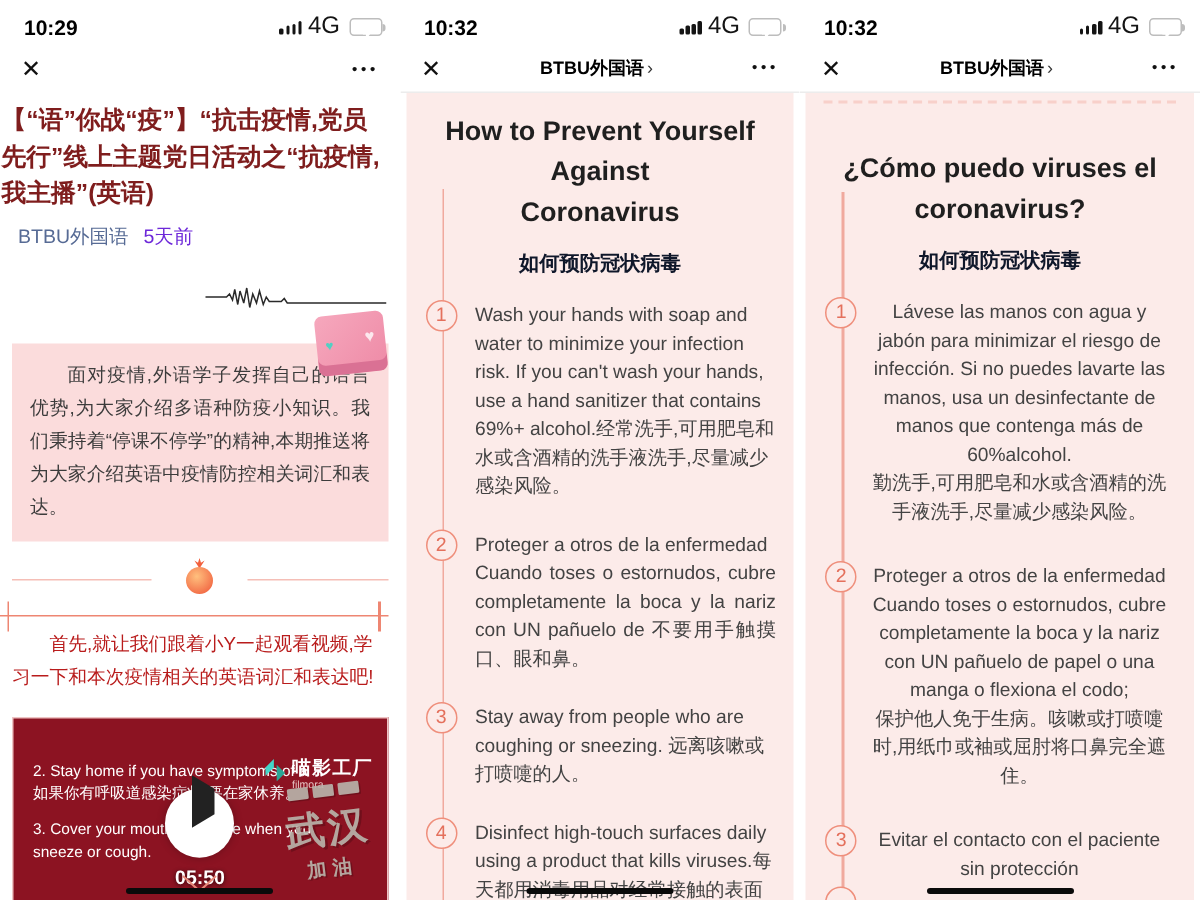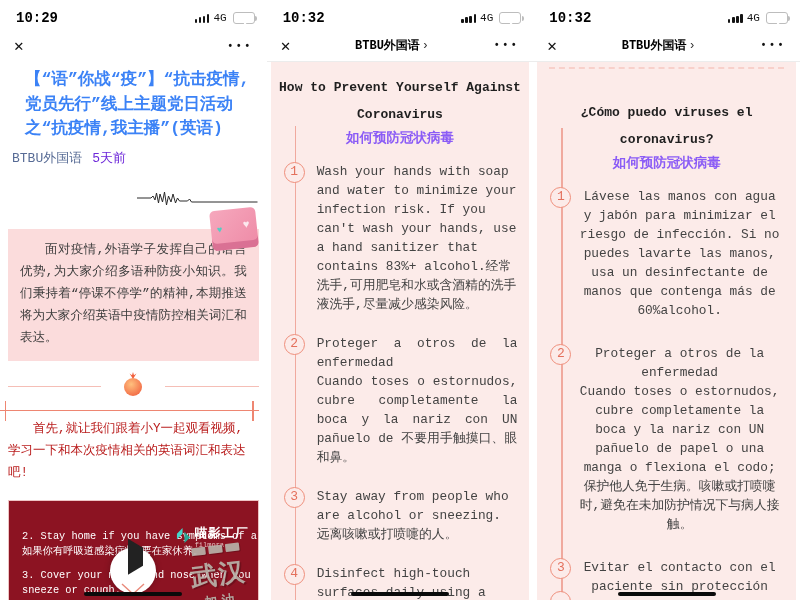--- a/index.html
+++ b/index.html
@@ -1,44 +1,44 @@
 <!DOCTYPE html>
 <html><head>
 <meta charset="utf-8">
 <style>
   * { margin:0; padding:0; box-sizing:border-box; }
   html,body { width:800px; height:600px; background:#fff; font-family:"Liberation Sans", sans-serif; overflow:hidden; }
-  .stage { display:flex; width:800px; height:600px;font-family:Liberation Mono, monospace; }
+  .stage { display:flex; width:800px; height:600px; }
   .phone { position:relative; width:266.67px; height:600px; background:#fff; overflow:hidden; flex:0 0 266.67px; }
 
   
   .statusbar { display:flex; justify-content:space-between; align-items:center; height:30px; padding:6px 12px 0 16px; }
   .time { font-size:14px; font-weight:bold; color:#000; }
   .status-right { display:flex; align-items:center; gap:4px; }
   .signal { display:flex; align-items:flex-end; gap:1.5px; height:10px; }
   .signal i { display:block; width:2.6px; background:#141414; border-radius:1px; }
   .signal i:nth-child(1){height:4px} .signal i:nth-child(2){height:5.7px}
   .signal i:nth-child(3){height:7.4px} .signal i:nth-child(4){height:9.2px}
-  .net { font-size:11px; color:#141414; }
+  .net { font-size:16px; color:#141414; }
   .battery { position:relative; width:22px; height:11.5px; border:1px solid #bdbdbd; border-radius:3px; padding:1.5px; margin-left:2px; }
   .battery .fill { width:100%; height:100%; background:#35c759; border-radius:1.5px; }
   .battery::after { content:""; position:absolute; right:-3.5px; top:3px; width:2px; height:4.5px; background:#bdbdbd; border-radius:0 2px 2px 0; }
   .bolt { position:absolute; left:6px; top:1px; }
 
   
   .navbar { display:flex; justify-content:space-between; align-items:center; height:32px; padding:0 14px; }
   .navbar.bordered { border-bottom:1px solid #ececec; }
   .close { font-size:16px; color:#111; cursor:pointer; }
   .nav-center { font-size:12px; color:#000; }
   .nav-center .t { font-weight:bold; }
   .nav-center .c { font-weight:normal; margin-left:2px; color:#333; }
   .more { font-size:10px; letter-spacing:2.5px; color:#111; font-weight:bold; cursor:pointer; }
 
   
-  .article-title { padding:6px 12px 0 12px; font-size:16.5px; font-weight:bold; color:#3b82f6; line-height:24.5px;margin-left:13px; }
+  .article-title { padding:6px 12px 0 1px; font-size:16.5px; font-weight:bold; color:#7f1d1d; line-height:24.5px; }
   .meta { display:flex; gap:10px; padding:7px 12px 0 12px; font-size:13px; align-items:baseline; }
   .author { color:#576b95; cursor:pointer; }
   .date { color:#6d28d9; }
   .squiggle { position:absolute; top:190px; right:4px; }
   .pinkbox { position:relative; margin:62px 8px 0 8px; background:#fbdcdc; padding:10px 12px 12px 12px; font-size:12.5px; line-height:22px; color:#3c3c3c; }
   .pinkbox p { text-indent:2em; text-align:justify; }
   .book { position:absolute; top:-20px; right:2px; width:46px; height:40px; background:linear-gradient(135deg,#f6a8bd,#ee8aa6); border-radius:5px; transform:rotate(-6deg); box-shadow:inset 0 -7px 0 #da7194; }
   .book .h1 { position:absolute; left:6px; bottom:9px; font-size:9px; color:#52cfc3; }
   .book .h2 { position:absolute; right:7px; top:6px; font-size:11px; color:#fce8ee; }
   .book-heart { position:absolute; top:6px; left:-13px; font-size:10px; color:#f29fb6; transform:rotate(-18deg); }
@@ -64,22 +64,22 @@
   .poster .blocks i { display:block; width:14px; height:8px; background:#b9b5ac; border-radius:1px; box-shadow:1px 1px 0 #6e0f1b; }
   .play { position:absolute; left:50%; top:50%; transform:translate(-50%,-57%); width:46px; height:46px; background:#fff; border-radius:50%; cursor:pointer; box-shadow:0 0 6px rgba(0,0,0,.25); }
   .play .tri { width:0; height:0; border-left:15px solid #222; border-top:9px solid transparent; border-bottom:9px solid transparent; margin:14px 0 0 18px; }
   .timestamp { position:absolute; left:50%; transform:translateX(-50%); top:98px; font-size:13px; font-weight:bold; text-shadow:0 1px 3px rgba(0,0,0,.7); }
   .homebar { position:absolute; bottom:4px; left:50%; transform:translateX(-50%); width:98px; height:4.5px; background:#0a0a0a; border-radius:3px; z-index:9; }
   .scroll-chevron { position:absolute; bottom:0; left:50%; transform:translateX(-50%); z-index:8; }
 
   
   .content-pink { position:absolute; top:62px; left:4px; right:4px; bottom:0; background:#fcebe9; overflow:hidden; }
   .dashed { margin:5px 12px 0 12px; border-top:2px dashed #f8d0ca; }
-  .mp-title { margin-top:12px; text-align:center; font-size:13px; font-weight:bold; color:#1f1f1f; line-height:27px; }
-  .mp-sub { text-align:center; font-size:13.5px; font-weight:bold; color:#8b5cf6; margin-top:1px; }
+  .mp-title { margin-top:12px; text-align:center; font-size:18px; font-weight:bold; color:#1f1f1f; line-height:27px; }
+  .mp-sub { text-align:center; font-size:13.5px; font-weight:bold; color:#0f172a; margin-top:12px; }
   .rp-title { margin-top:30px; }
   .vline { position:absolute; left:24px; top:64px; bottom:0; width:1.5px; background:#f0a99e; }
   .rp .vline { top:66px; }
   .items { position:relative; margin-top:15px; }
   .item { position:relative; padding:0 12px 0 46px; margin-bottom:20px; font-size:12.8px; line-height:19px; color:#434343; }
   .item p { min-height:0; }
   .item .num { position:absolute; left:13px; top:0; width:21px; height:21px; border:1.5px solid #ef8f7c; border-radius:50%; color:#e4705c; font-size:13px; text-align:center; line-height:18.5px; background:#fcebe9; }
   .item.justify p { text-align:justify; }
   .item.center { text-align:center; padding:0 16px 0 42px; margin-bottom:24px; }
   .partial-circle { position:absolute; bottom:-12px; left:13px; width:21px; height:21px; border:1.5px solid #ef8f7c; border-radius:50%; background:#fcebe9; }
@@ -225,31 +225,31 @@
       <div class="vline"></div>
       <div class="mp-title">
         <div>How to Prevent Yourself Against</div>
         <div>Coronavirus</div>
       </div>
       <div class="mp-sub">如何预防冠状病毒</div>
 
       <div class="items">
         <div class="item">
           <span class="num">1</span>
-          <p>Wash your hands with soap and water to minimize your infection risk. If you can't wash your hands, use a hand sanitizer that contains 83%+ alcohol.经常洗手,可用肥皂和水或含酒精的洗手液洗手,尽量减少感染风险。</p>
+          <p>Wash your hands with soap and water to minimize your infection risk. If you can't wash your hands, use a hand sanitizer that contains 69%+ alcohol.经常洗手,可用肥皂和水或含酒精的洗手液洗手,尽量减少感染风险。</p>
           <p></p>
         </div>
         <div class="item justify">
           <span class="num">2</span>
           <p>Proteger a otros de la enfermedad</p>
           <p>Cuando toses o estornudos, cubre completamente la boca y la nariz con UN pañuelo de 不要用手触摸口、眼和鼻。</p>
         </div>
         <div class="item">
           <span class="num">3</span>
-          <p>Stay away from people who are alcohol or sneezing. 远离咳嗽或打喷嚏的人。</p>
+          <p>Stay away from people who are coughing or sneezing. 远离咳嗽或打喷嚏的人。</p>
           <p></p>
         </div>
         <div class="item">
           <span class="num">4</span>
           <p>Disinfect high-touch surfaces daily using a product that kills viruses.每天都用消毒用品对经常接触的表面进行消毒。</p>
           <p></p>
         </div>
       </div>
     </div>
     <div class="homebar"></div>
@@ -284,27 +284,28 @@
     <div class="content-pink">
       <div class="dashed"></div>
       <div class="vline"></div>
       <div class="mp-title rp-title">¿Cómo puedo viruses el coronavirus?</div>
       <div class="mp-sub">如何预防冠状病毒</div>
 
       <div class="items">
         <div class="item center">
           <span class="num">1</span>
           <p>Lávese las manos con agua y jabón para minimizar el riesgo de infección. Si no puedes lavarte las manos, usa un desinfectante de manos que contenga más de 60%alcohol.</p>
+          <p>勤洗手,可用肥皂和水或含酒精的洗手液洗手,尽量减少感染风险。</p>
           <p></p>
         </div>
         <div class="item center">
           <span class="num">2</span>
           <p>Proteger a otros de la enfermedad</p>
           <p>Cuando toses o estornudos, cubre completamente la boca y la nariz con UN pañuelo de papel o una manga o flexiona el codo;</p>
-          <p>保护他人免于生病。咳嗽或打喷嚏时,避免在未加防护情况下与病人接触。</p>
+          <p>保护他人免于生病。咳嗽或打喷嚏时,用纸巾或袖或屈肘将口鼻完全遮住。</p>
         </div>
         <div class="item center">
           <span class="num">3</span>
           <p>Evitar el contacto con el paciente sin protección</p>
           <p></p>
         </div>
       </div>
       <div class="partial-circle"></div>
     </div>
     <div class="homebar"></div>

